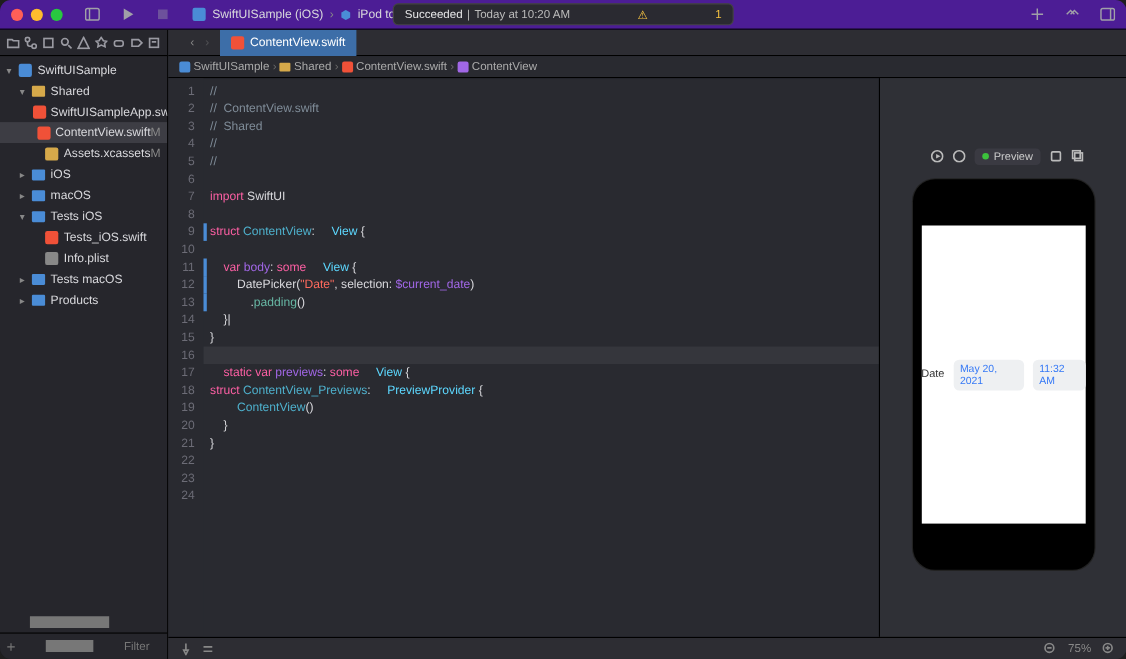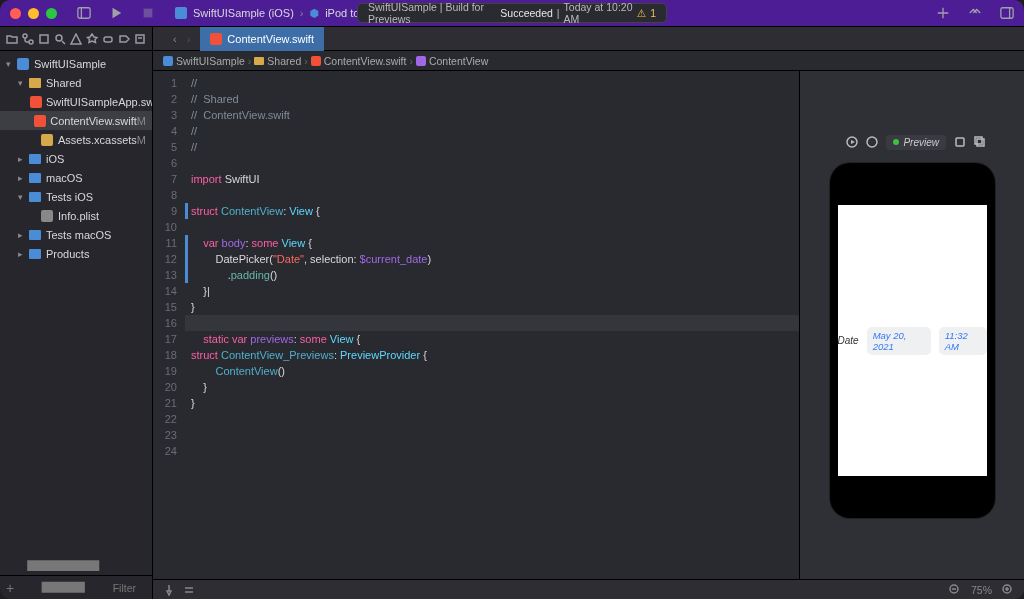--- a/index.html
+++ b/index.html
@@ -59,30 +59,30 @@
 .jumpbar .sep { color: #666; }
 
 .code-split { flex: 1; display: flex; min-height: 0; }
 .code-pane { flex: 1; display: flex; overflow: hidden; font-family: "SF Mono", Menlo, monospace; font-size: 11px; line-height: 16px; }
 .gutter { background: #292a30; color: #6c6c76; text-align: right; padding: 4px 8px 0 0; width: 32px; user-select: none; }
 .gutter .ln { height: 16px; }
 .code { flex: 1; padding: 4px 0 0 6px; color: #d8d8dc; position: relative; }
 .code .ln { height: 16px; white-space: pre; }
 .c-comment { color: #7f8c98; }
 .c-kw { color: #fc5fa3; }
-.c-type { color: #5dd8ff; }
+.c-type { color: #5dd8ff; margin-left: 12px; }
 .c-name { color: #4eb0cc; }
 .c-func { color: #67b7a4; }
 .c-str { color: #fc6a5d; }
 .c-prop { color: #a167e6; }
 .code-cursor { background: rgba(255,255,255,0.06); position: absolute; left: 0; right: 0; height: 16px; }
 .changemark { position: absolute; left: -6px; width: 3px; height: 16px; background: #4a8cd6; }
 
 
-.preview-pane { width: 225px; background: #2f3036; border-left: 1px solid #000; display: flex; flex-direction: column; font-style: italic; }
+.preview-pane { width: 225px; background: #2f3036; border-left: 1px solid #000; display: flex; flex-direction: column; }
 .preview-toolbar { height: 22px; display: flex; align-items: center; justify-content: flex-end; gap: 8px; padding: 0 8px; margin-top: 60px; margin-right: 30px; }
 .preview-toolbar .pill { background: #3a3a42; border-radius: 4px; padding: 2px 7px; font-size: 10px; color: #ccc; display: flex; align-items: center; gap: 4px; }
 .preview-toolbar .dot { width: 6px; height: 6px; background: #3cc23c; border-radius: 50%; }
 .preview-toolbar svg { width: 12px; height: 12px; color: #bbb; }
 .device-wrap { flex: 1; display: flex; align-items: flex-start; justify-content: center; padding-top: 10px; }
 .device { width: 165px; height: 355px; background: #000; border-radius: 20px; padding: 42px 8px 42px 8px; box-shadow: 0 0 0 1px #222; }
 .screen { width: 100%; height: 100%; background: #fff; display: flex; align-items: center; justify-content: center; }
 .dp-row { display: flex; align-items: center; gap: 8px; font-size: 10px; color: #000; }
 .dp-label { color: #333; }
 .dp-chip { background: #eef0f2; border-radius: 5px; padding: 3px 6px; color: #3478f6; font-size: 9.5px; }
@@ -118,21 +118,20 @@
         </svg>
     </div>
     <div class="tb-scheme">
       <span class="proj-icn"></span>
       <span>SwiftUISample (iOS)</span>
       <span class="sep">›</span>
       <span style="color:#4a8cd6">⬢</span>
       <span>iPod touch (7th generation)</span>
     </div>
     <div class="tb-status">
-      <span>SwiftUISample | Build for Previews</span>
       <span class="succ">Succeeded</span>
       <span>|</span>
       <span>Today at 10:20 AM</span>
       <span class="warn">⚠</span>
       <span class="warn">1</span>
     </div>
     <div class="tb-right">
       <svg viewBox="0 0 16 16">
           <line x1="8" y1="2" x2="8" y2="14"></line>
           <line x1="2" y1="8" x2="14" y2="8"></line>
@@ -235,20 +234,27 @@
               <span class="folder-icn"></span>
             </span>
             <span>macOS</span>
           </div>
           <div class="tree-row ind1">
             <span class="disc">▾</span>
             <span class="icn">
               <span class="folder-icn"></span>
             </span>
             <span>Tests iOS</span>
+          </div>
+          <div class="tree-row ind2">
+            <span class="disc"></span>
+            <span class="icn">
+              <span class="swift-icn"></span>
+            </span>
+            <span>Tests_iOS.swift</span>
           </div>
           <div class="tree-row ind2">
             <span class="disc"></span>
             <span class="icn">
               <span class="plist-icn"></span>
             </span>
             <span>Info.plist</span>
           </div>
           <div class="tree-row ind1">
             <span class="disc">▸</span>
@@ -350,22 +356,22 @@
               <div class="ln">18</div>
               <div class="ln">19</div>
               <div class="ln">20</div>
               <div class="ln">21</div>
               <div class="ln">22</div>
               <div class="ln">23</div>
               <div class="ln">24</div>
             </div>
           <div class="code" id="code">
               <div class="ln"><span class="c-comment">//</span></div>
+              <div class="ln"><span class="c-comment">//  ContentView.swift</span></div>
               <div class="ln"><span class="c-comment">//  Shared</span></div>
-              <div class="ln"><span class="c-comment">//  ContentView.swift</span></div>
               <div class="ln"><span class="c-comment">//</span></div>
               <div class="ln"><span class="c-comment">//</span></div>
               <div class="ln"></div>
               <div class="ln"><span class="c-kw">import</span><span> </span><span>SwiftUI</span></div>
               <div class="ln"></div>
               <div class="ln" style="position: relative;"><span class="changemark"></span><span class="c-kw">struct</span><span> </span><span class="c-name">ContentView</span><span>: </span><span class="c-type">View</span><span> {</span></div>
               <div class="ln"></div>
               <div class="ln" style="position: relative;"><span class="changemark"></span><span>    </span><span class="c-kw">var</span><span> </span><span class="c-prop">body</span><span>: </span><span class="c-kw">some</span><span> </span><span class="c-type">View</span><span> {</span></div>
               <div class="ln" style="position: relative;"><span class="changemark"></span><span>        </span><span>DatePicker</span><span>(</span><span class="c-str">"Date"</span><span>, selection: </span><span class="c-prop">$current_date</span><span>)</span></div>
               <div class="ln" style="position: relative;"><span class="changemark"></span><span>            .</span><span class="c-func">padding</span><span>()</span></div>

